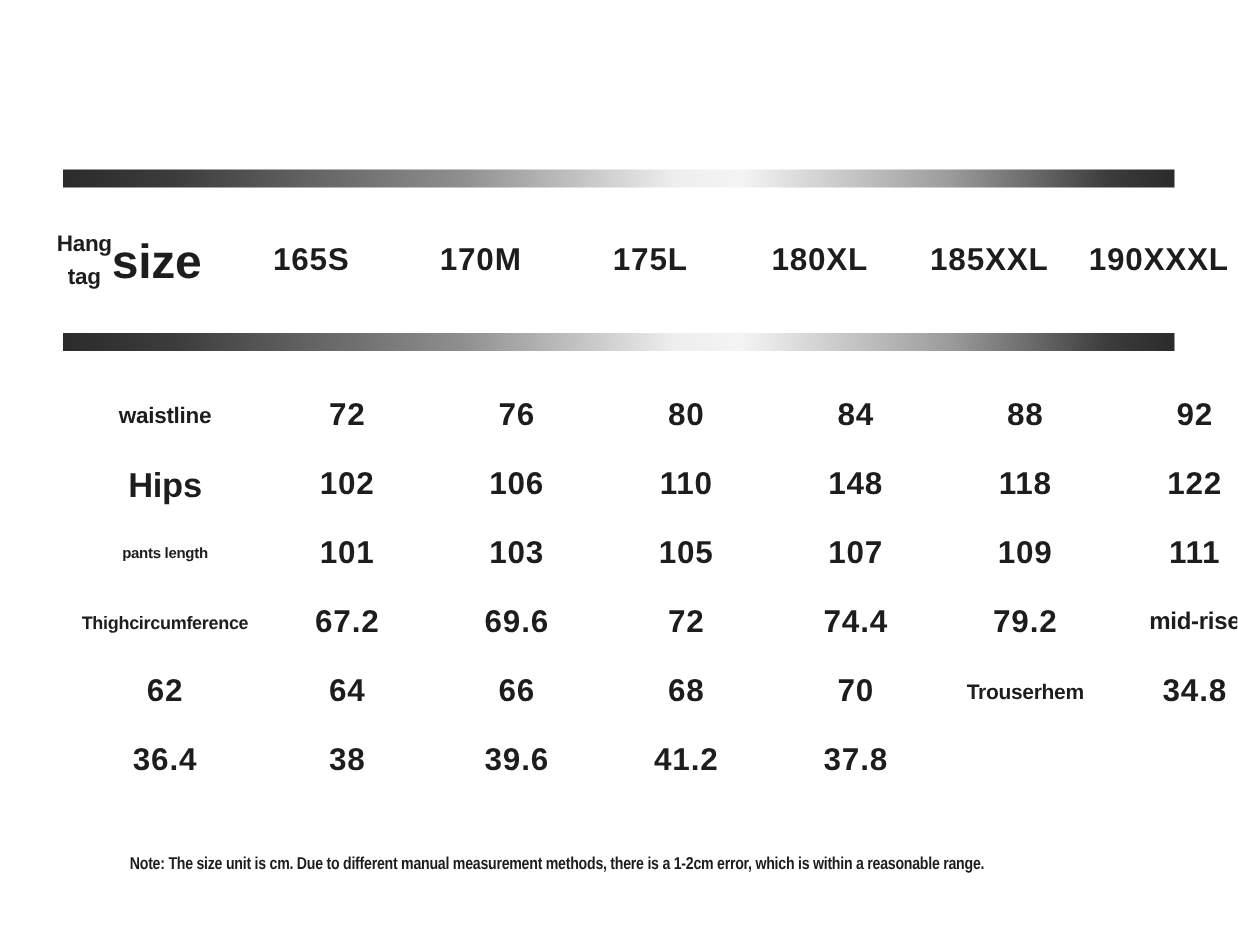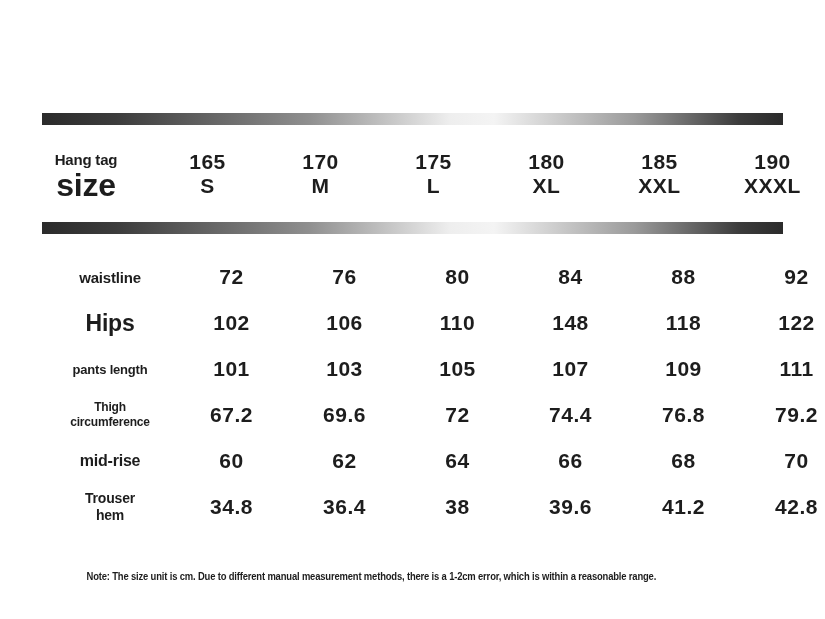--- a/index.html
+++ b/index.html
@@ -30,21 +30,21 @@
     left: 0;
     display: grid;
     grid-template-columns: 130px repeat(6, 113px);
     width: 808px;
   }
   .header-row { top: 125px; height: 97px; }
   .header-row .cell { height: 97px; }
 
   .cell {
     display: flex;
-    flex-direction: column;
+    flex-direction: row;
     align-items: center;
     justify-content: center;
     text-align: center;
     padding-left: 42px;
   }
   .hnum {
     font-size: 21px;
     font-weight: bold;
     line-height: 24px;
     letter-spacing: 0.5px;
@@ -60,21 +60,21 @@
 
   .body-grid { top: 254px; grid-auto-rows: 46px; margin-left: 24px; }
   .value {
     font-size: 21px;
     font-weight: bold;
     letter-spacing: 0.5px;
   }
   .rlabel { font-weight: bold; letter-spacing: -0.2px; }
   .lbl-waistline   { font-size: 15px; }
   .lbl-hips        { font-size: 23px; }
-  .lbl-pantslength { font-size: 13px; }
+  .lbl-pantslength { font-size: 10px; }
   .lbl-thigh       { font-size: 12px; line-height: 15px; }
   .lbl-midrise     { font-size: 16px; }
   .lbl-trouserhem  { font-size: 14px; line-height: 17px; }
 
   .note-wrap {
     position: absolute;
     top: 566px;
     left: 0;
     width: 742px;
     text-align: center;
@@ -208,32 +208,26 @@
     <div class="cell">
         <span class="value">69.6</span>
       </div>
     <div class="cell">
         <span class="value">72</span>
       </div>
     <div class="cell">
         <span class="value">74.4</span>
       </div>
     <div class="cell">
-        <span class="value">76.8</span>
-      </div>
-    <div class="cell">
         <span class="value">79.2</span>
       </div>
 
     <div class="cell">
       <span class="rlabel lbl-midrise">mid-rise</span>
     </div>
-    <div class="cell">
-        <span class="value">60</span>
-      </div>
     <div class="cell">
         <span class="value">62</span>
       </div>
     <div class="cell">
         <span class="value">64</span>
       </div>
     <div class="cell">
         <span class="value">66</span>
       </div>
     <div class="cell">
@@ -256,21 +250,21 @@
     <div class="cell">
         <span class="value">38</span>
       </div>
     <div class="cell">
         <span class="value">39.6</span>
       </div>
     <div class="cell">
         <span class="value">41.2</span>
       </div>
     <div class="cell">
-        <span class="value">42.8</span>
+        <span class="value">37.8</span>
       </div>
 
   </div>
 
   <div class="note-wrap">
     <span class="note-text">Note: The size unit is cm. Due to different manual measurement methods, there is a 1-2cm error, which is within a reasonable range.</span>
   </div>
 
 </div>
 

